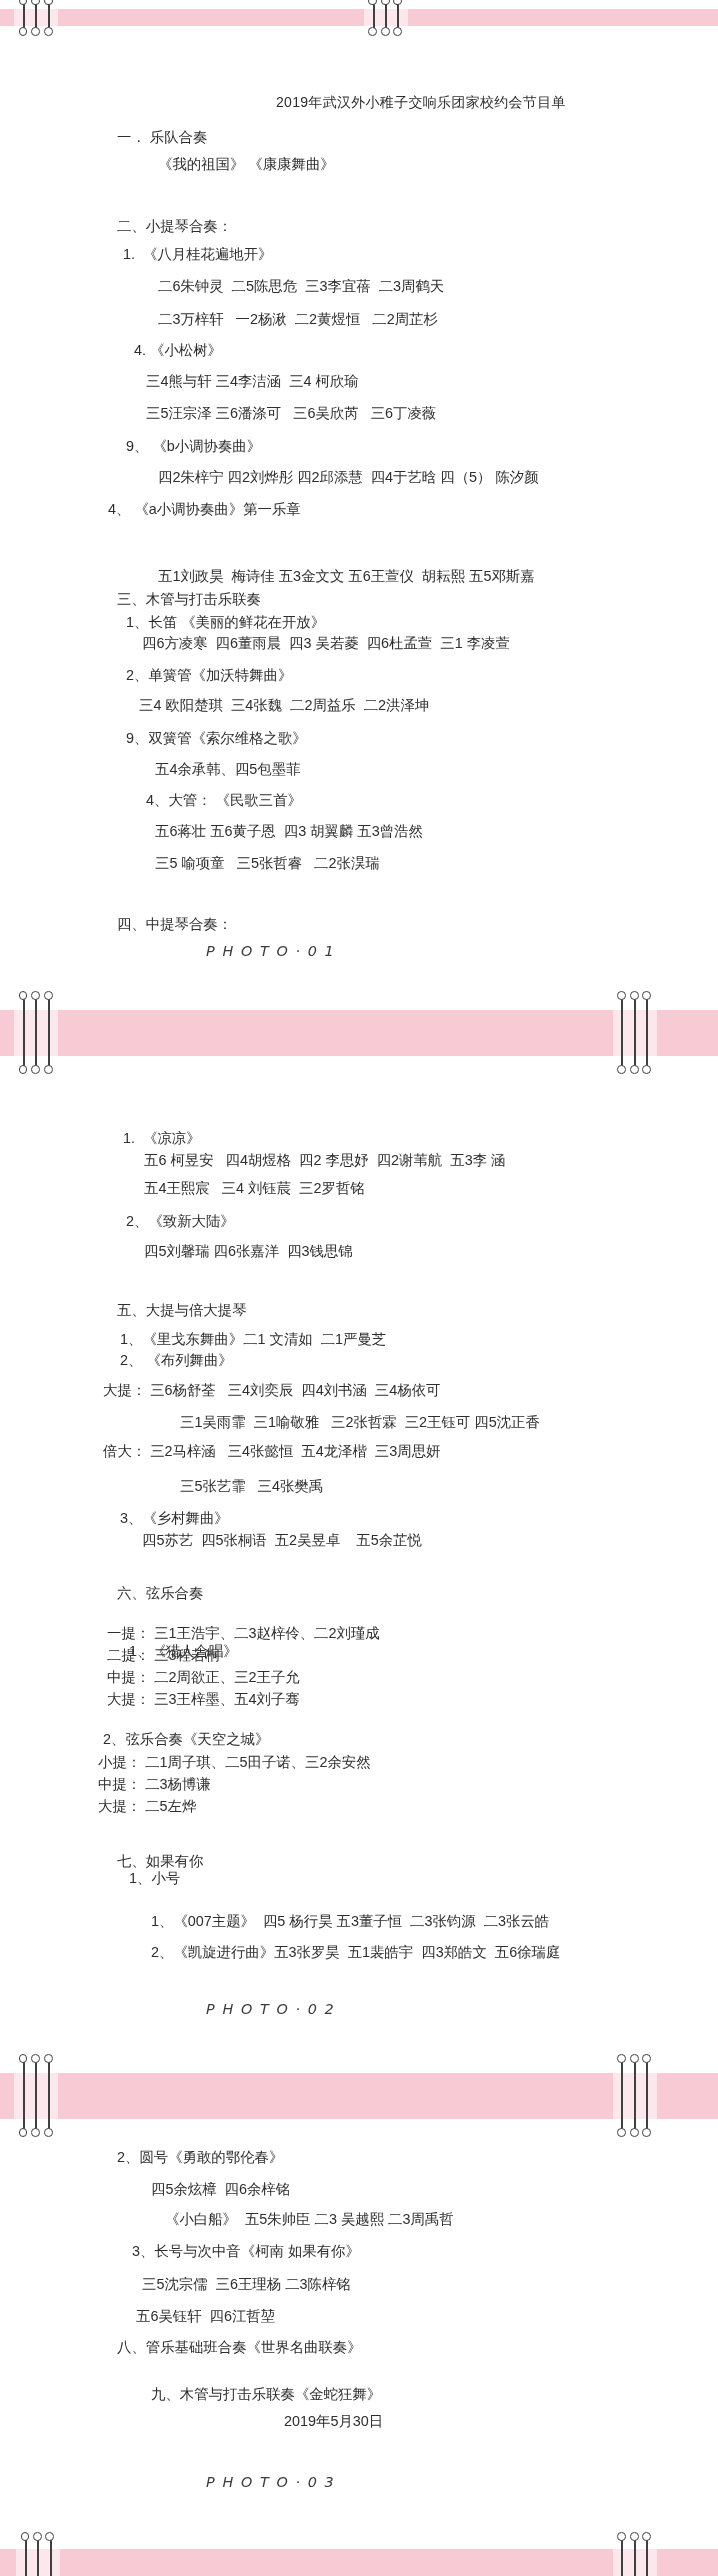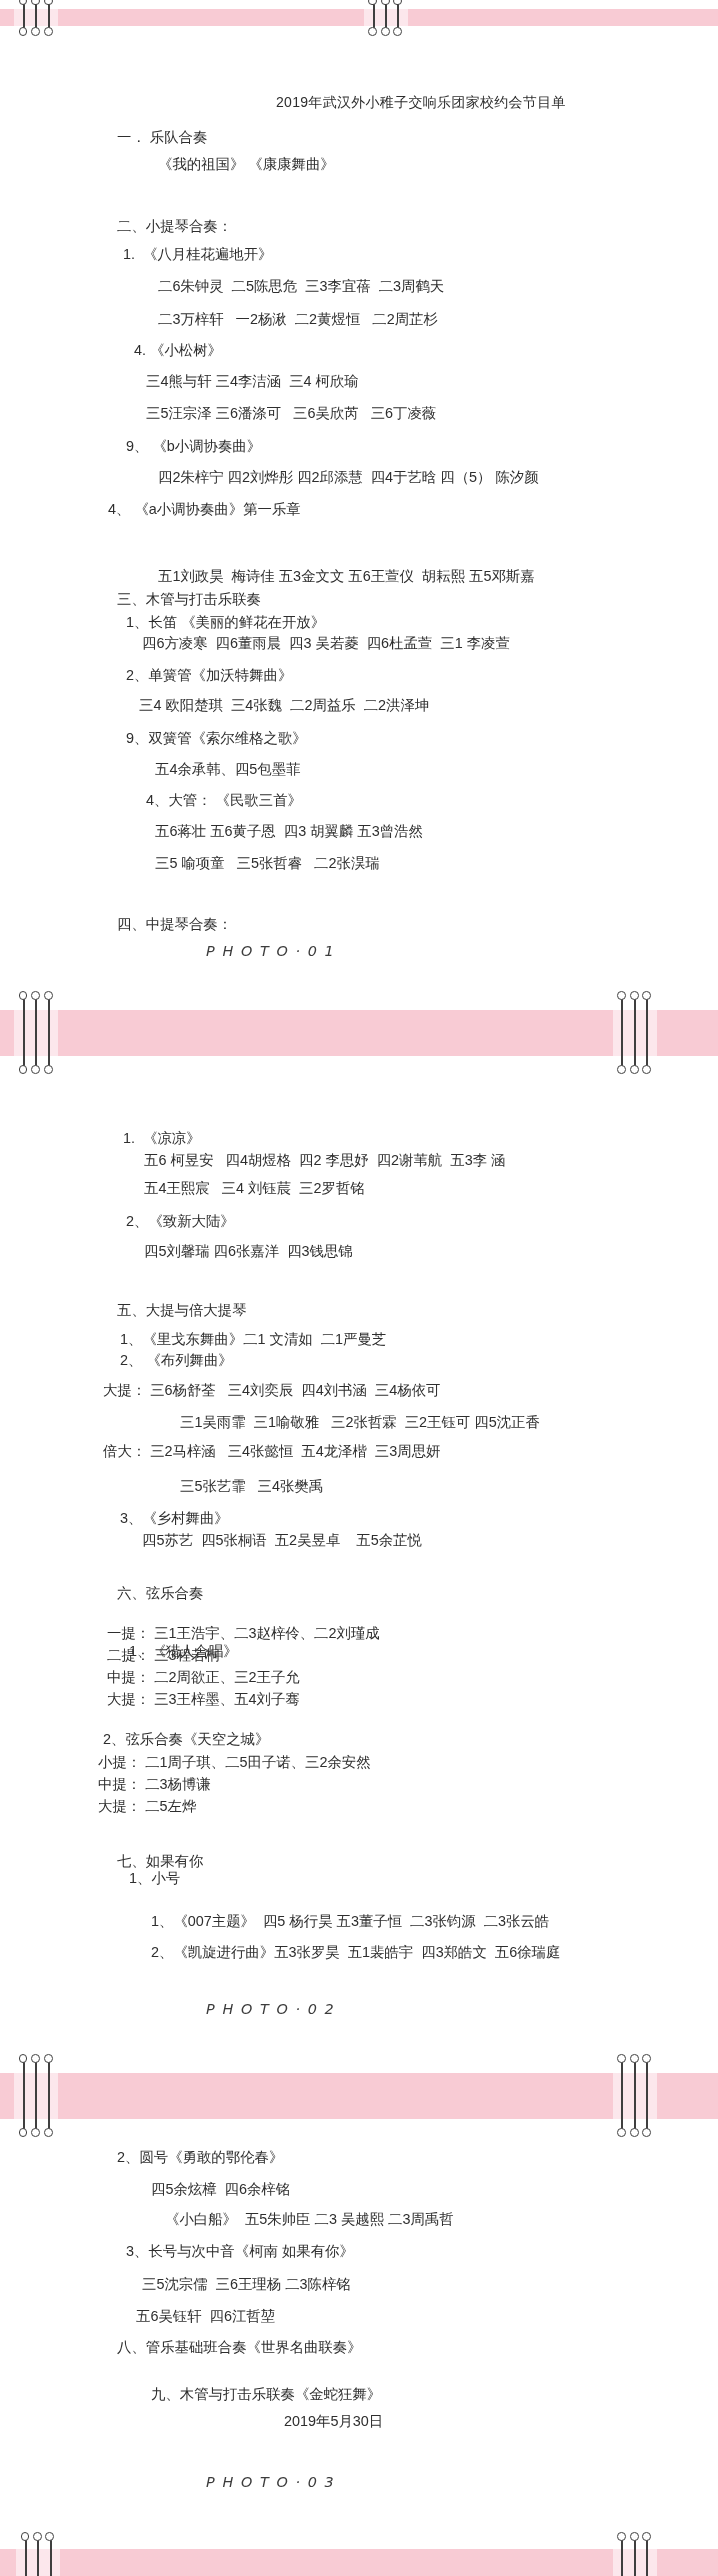--- a/index.html
+++ b/index.html
@@ -85,21 +85,21 @@
     <div class="line" style="left: 98px; top: 1754px;">小提： 二1周子琪、二5田子诺、三2余安然</div>
     <div class="line" style="left: 98px; top: 1776px;">中提： 二3杨博谦</div>
     <div class="line" style="left: 98px; top: 1798px;">大提： 二5左烨</div>
     <div class="line" style="left: 117px; top: 1853px;">七、如果有你</div>
     <div class="line" style="left: 129px; top: 1870px;">1、小号</div>
     <div class="line" style="left: 151px; top: 1913px;">1、《007主题》  四5 杨行昊 五3董子恒  二3张钧源  二3张云皓</div>
     <div class="line" style="left: 151px; top: 1944px;">2、《凯旋进行曲》五3张罗昊  五1裴皓宇  四3郑皓文  五6徐瑞庭</div>
     <div class="line" style="left: 117px; top: 2149px;">2、圆号《勇敢的鄂伦春》</div>
     <div class="line" style="left: 151px; top: 2181px;">四5余炫樟  四6余梓铭</div>
     <div class="line" style="left: 165px; top: 2211px;">《小白船》  五5朱帅臣 二3 吴越熙 二3周禹哲</div>
-    <div class="line" style="left: 126px; top: 2243px;">3、长号与次中音《柯南 如果有你》</div>
+    <div class="line" style="left: 132px; top: 2243px;">3、长号与次中音《柯南 如果有你》</div>
     <div class="line" style="left: 142px; top: 2276px;">三5沈宗儒  三6王理杨 二3陈梓铭</div>
     <div class="line" style="left: 136px; top: 2308px;">五6吴钰轩  四6江哲堃</div>
     <div class="line" style="left: 117px; top: 2339px;">八、管乐基础班合奏《世界名曲联奏》</div>
     <div class="line" style="left: 151px; top: 2386px;">九、木管与打击乐联奏《金蛇狂舞》</div>
     <div class="tape-band" style="top: 8.6px; height: 17px; background: rgb(248, 203, 212);"></div>
     <div class="tape-patch" style="left: 14.4px; top: 8.6px; width: 44px; height: 17px;"></div>
     <div class="pin-line" style="left: 23px; top: 1.9px; height: 31px; background: rgb(63, 63, 63);"></div>
     <div class="pin-cap" style="left: 18.7px; top: -3.4px; border-color: rgb(63, 63, 63);"></div>
     <div class="pin-cap" style="left: 18.7px; top: 27px; border-color: rgb(63, 63, 63);"></div>
     <div class="pin-line" style="left: 35px; top: 1.9px; height: 31px; background: rgb(63, 63, 63);"></div>

